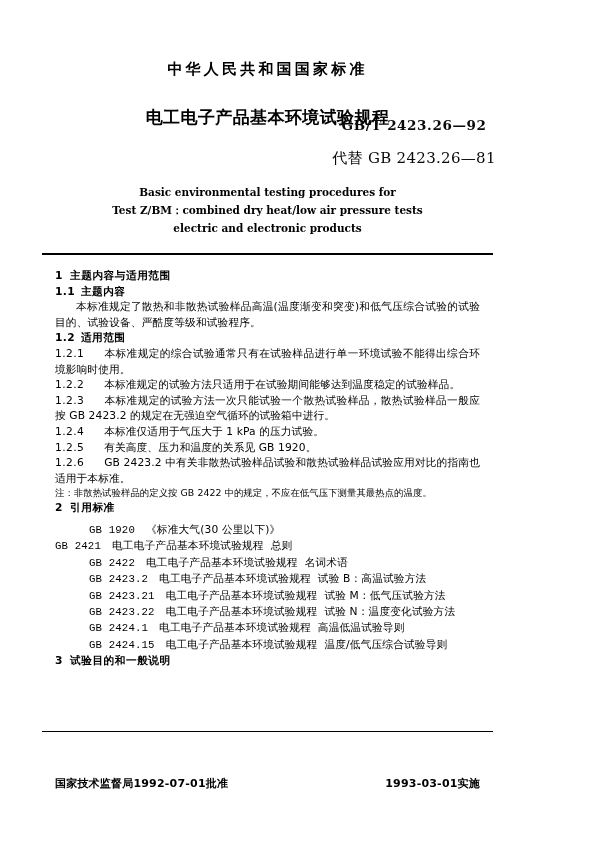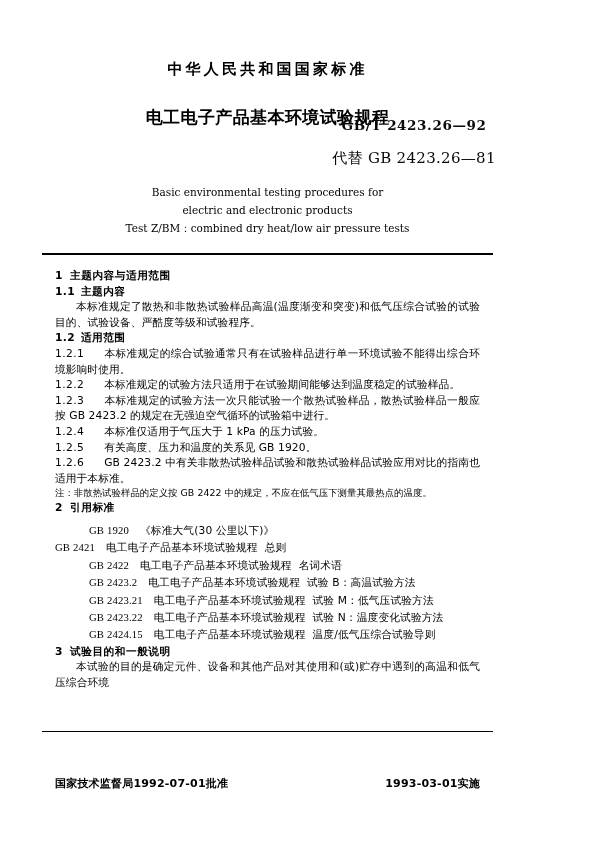--- a/index.html
+++ b/index.html
@@ -76,21 +76,21 @@
     white-space: nowrap;
     font-family: "DejaVu Serif", "Liberation Serif", serif;
   }
 
   .title-en {
     margin-top: 14px;
     text-align: center;
   }
   .title-en .line {
     font-size: 10.5px;
-    font-weight: normal;
+    font-weight: bold;
     line-height: 18px;
     color: #000;
     font-family: "DejaVu Serif", "Liberation Serif", serif;
     white-space: nowrap;
   }
 
   .rule-top {
     margin: 16px 42px 0 42px;
     border-top: 2px solid #000;
     height: 0;
@@ -159,21 +159,21 @@
     letter-spacing: 0.15px;
     white-space: nowrap;
   }
   .reflist .ref.ind {
     padding-left: 34px;
   }
   .reflist .ref.flush {
     padding-left: 0px;
   }
   .reflist .code {
-    font-family: Liberation Serif, serif;
+    font-family: Liberation Mono, monospace;
   }
   .reflist .gap {
     display: inline-block;
     width: 11px;
   }
   .reflist .gap-s {
     display: inline-block;
     width: 7px;
   }
 
@@ -214,22 +214,22 @@
         <div class="line">电工电子产品基本环境试验规程</div>
       </div>
       <div class="std-no">
         <div class="num">GB/T  2423.26—92</div>
         <div class="replaces">代替 GB 2423.26—81</div>
       </div>
     </div>
 
     <div class="title-en">
       <div class="line">Basic environmental testing procedures for</div>
+      <div class="line">Test Z/BM：combined dry heat/low air pressure tests</div>
       <div class="line">electric and electronic products</div>
-      <div class="line">Test Z/BM：combined dry heat/low air pressure tests</div>
     </div>
   </div>
 
   <div class="rule-top"></div>
 
   <div class="content">
 
 
     <p class="sec-h"><span class="n">1</span><span>主题内容与适用范围</span></p>
 
@@ -249,26 +249,26 @@
 
     <p class="sec-h"><span class="n">2</span><span>引用标准</span></p>
 
     <div class="reflist">
       <div class="ref ind"><span class="code">GB 1920</span><span class="gap"></span><span>《标准大气(30 公里以下)》</span></div>
       <div class="ref flush"><span class="code">GB 2421</span><span class="gap"></span><span>电工电子产品基本环境试验规程</span><span class="gap-s"></span><span>总则</span></div>
       <div class="ref ind"><span class="code">GB 2422</span><span class="gap"></span><span>电工电子产品基本环境试验规程</span><span class="gap-s"></span><span>名词术语</span></div>
       <div class="ref ind"><span class="code">GB 2423.2</span><span class="gap"></span><span>电工电子产品基本环境试验规程</span><span class="gap-s"></span><span>试验 B：高温试验方法</span></div>
       <div class="ref ind"><span class="code">GB 2423.21</span><span class="gap"></span><span>电工电子产品基本环境试验规程</span><span class="gap-s"></span><span>试验 M：低气压试验方法</span></div>
       <div class="ref ind"><span class="code">GB 2423.22</span><span class="gap"></span><span>电工电子产品基本环境试验规程</span><span class="gap-s"></span><span>试验 N：温度变化试验方法</span></div>
+      <div class="ref ind"><span class="code">GB 2424.1</span><span class="gap"></span><span>电工电子产品基本环境试验规程</span><span class="gap-s"></span><span>高温低温试验导则</span></div>
       <div class="ref ind"><span class="code">GB 2424.15</span><span class="gap"></span><span>电工电子产品基本环境试验规程</span><span class="gap-s"></span><span>温度/低气压综合试验导则</span></div>
     </div>
 
     <p class="sec-h"><span class="n">3</span><span>试验目的和一般说明</span></p>
 
-    <p class="para">本试验的目的是确定元件、设备和其他产品对其使用和(或)贮存中遇到的高温和低气压综合环境</p>
   </div>
 
   <div class="footer-rule"></div>
   <div class="footer">
     <span>国家技术监督局1992-07-01批准</span>
     <span>1993-03-01实施</span>
   </div>
 
 </div>
 

